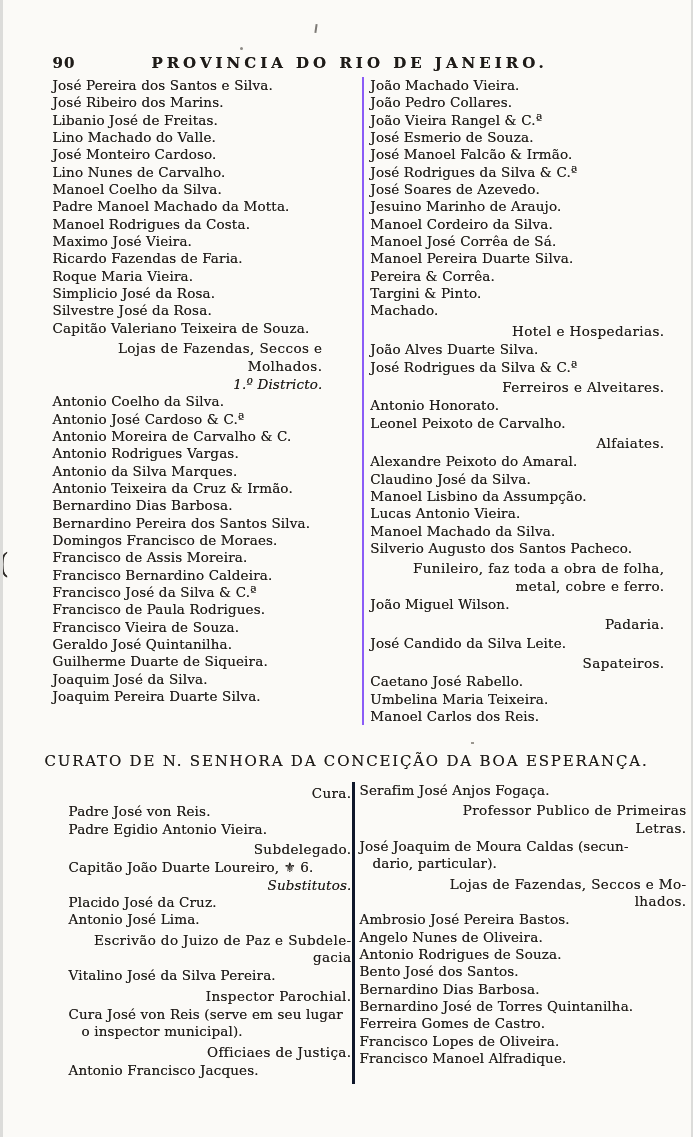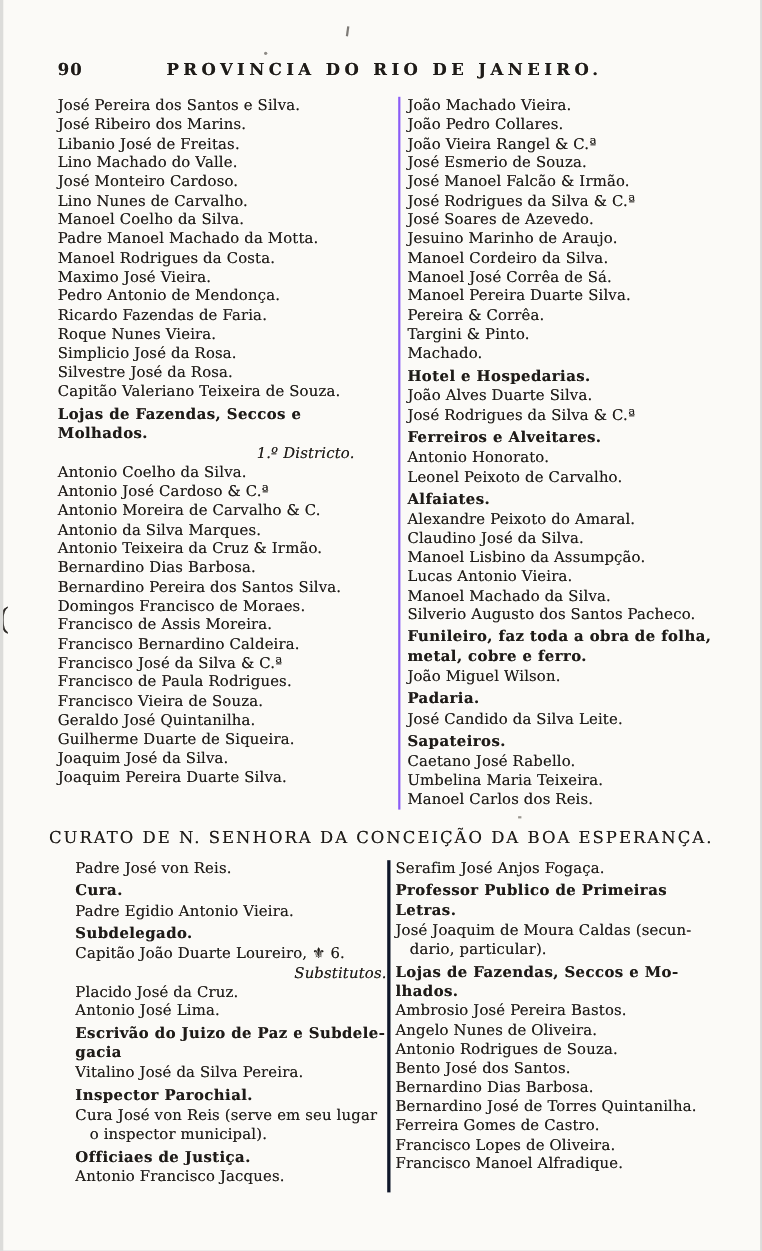--- a/index.html
+++ b/index.html
@@ -14,33 +14,33 @@
   }
   .ink{ text-shadow:0 0 .5px rgba(20,15,10,.6); }
 
   
   .runhead{position:absolute;top:54px;left:46px;right:40px;height:22px;}
   .pagenum{position:absolute;left:4px;top:0;font-weight:bold;font-size:15px;letter-spacing:1px;}
   .runtitle{display:block;text-align:center;font-weight:bold;font-size:15px;letter-spacing:4px;white-space:nowrap;}
 
   
   .cols{position:absolute;display:flex;align-items:flex-start;}
-  .topcols{top:88px;left:46px;width:616px;gap:40px;}
+  .topcols{top:77px;left:46px;width:616px;gap:40px;}
   .lowcols{top:782px;left:56px;width:628px;}
   .col{box-sizing:border-box;}
   .topcols .col-l{width:293px;padding-left:4px;}
   .topcols .col-r{width:323px;border-left:2px solid #8b5cf6;padding-left:6px;}
   .lowcols .col-l{width:293px;padding-left:10px;}
   .lowcols .col-r{width:335px;border-left:3px solid #0f172a;padding-left:5px;min-height:302px;}
 
   .ln{line-height:17.35px;font-size:13.5px;white-space:nowrap;letter-spacing:.15px;}
   .bname .ln{text-align:left;}
   .bname .cont{padding-left:13px;}
   .bhead{margin-top:3px;margin-bottom:1px;}
-  .bhead .ln{text-align:left;font-weight:bold;letter-spacing:.4px;}
+  .bhead .ln{text-align:right;font-weight:normal;letter-spacing:.4px;}
   .bital .ln{text-align:right;font-style:italic;}
 
   
   .curato-title{
     position:absolute;top:752px;left:0;width:100%;
     text-align:center;font-weight:normal;font-size:15px;letter-spacing:1.8px;white-space:nowrap;
   }
 
   
   .artifact-paren{position:absolute;left:-4px;top:548px;font-size:27px;color:#2d2a27;}
@@ -84,27 +84,24 @@
         <div class="block bname">
           <div class="ln">Padre Manoel Machado da Motta.</div>
         </div>
         <div class="block bname">
           <div class="ln">Manoel Rodrigues da Costa.</div>
         </div>
         <div class="block bname">
           <div class="ln">Maximo José Vieira.</div>
         </div>
         <div class="block bname">
-          <div class="ln">Pedro Antonio de Mendonça.</div>
-        </div>
-        <div class="block bname">
           <div class="ln">Ricardo Fazendas de Faria.</div>
         </div>
         <div class="block bname">
-          <div class="ln">Roque Nunes Vieira.</div>
+          <div class="ln">Roque Maria Vieira.</div>
         </div>
         <div class="block bname">
           <div class="ln">Simplicio José da Rosa.</div>
         </div>
         <div class="block bname">
           <div class="ln">Silvestre José da Rosa.</div>
         </div>
         <div class="block bname">
           <div class="ln">Capitão Valeriano Teixeira de Souza.</div>
         </div>
@@ -118,20 +115,23 @@
         <div class="block bname">
           <div class="ln">Antonio Coelho da Silva.</div>
         </div>
         <div class="block bname">
           <div class="ln">Antonio José Cardoso &amp; C.ª</div>
         </div>
         <div class="block bname">
           <div class="ln">Antonio Moreira de Carvalho &amp; C.</div>
         </div>
         <div class="block bname">
+          <div class="ln">Antonio Rodrigues Vargas.</div>
+        </div>
+        <div class="block bname">
           <div class="ln">Antonio da Silva Marques.</div>
         </div>
         <div class="block bname">
           <div class="ln">Antonio Teixeira da Cruz &amp; Irmão.</div>
         </div>
         <div class="block bname">
           <div class="ln">Bernardino Dias Barbosa.</div>
         </div>
         <div class="block bname">
           <div class="ln">Bernardino Pereira dos Santos Silva.</div>
@@ -274,25 +274,25 @@
         <div class="block bname">
           <div class="ln">Manoel Carlos dos Reis.</div>
         </div>
       </div>
   </div>
 
   <div class="curato-title">CURATO DE N. SENHORA DA CONCEIÇÃO DA BOA ESPERANÇA.</div>
 
   <div class="cols lowcols">
     <div class="col col-l" id="low-left">
+        <div class="block bhead">
+          <div class="ln">Cura.</div>
+        </div>
         <div class="block bname">
           <div class="ln">Padre José von Reis.</div>
-        </div>
-        <div class="block bhead">
-          <div class="ln">Cura.</div>
         </div>
         <div class="block bname">
           <div class="ln">Padre Egidio Antonio Vieira.</div>
         </div>
         <div class="block bhead">
           <div class="ln">Subdelegado.</div>
         </div>
         <div class="block bname">
           <div class="ln">Capitão João Duarte Loureiro, ⚜ 6.</div>
         </div>

